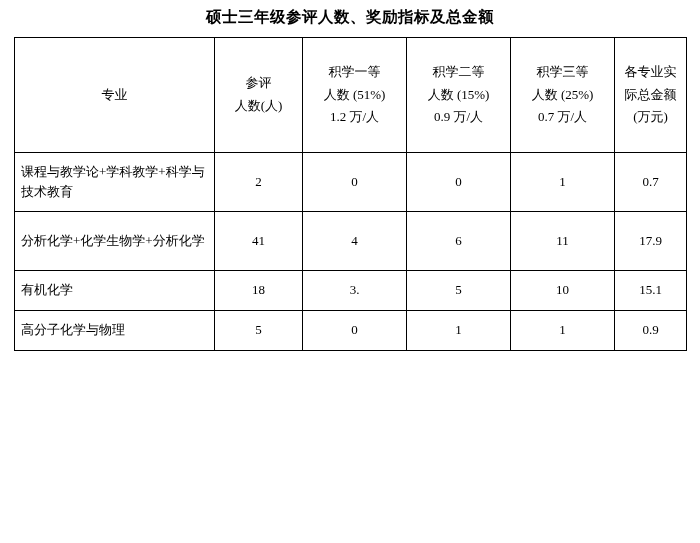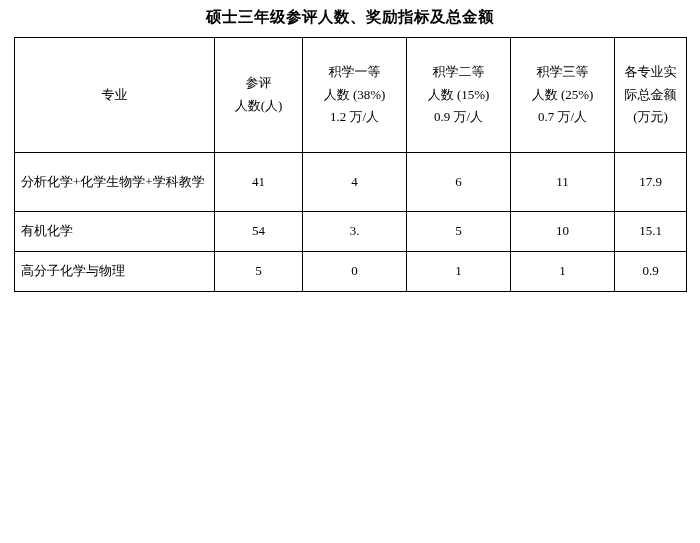--- a/index.html
+++ b/index.html
@@ -108,21 +108,21 @@
           </td>
           <td>
             <div class="hdr-lines">
               <span>参评</span>
               <span>人数(人)</span>
             </div>
           </td>
           <td>
             <div class="hdr-lines">
               <span>积学一等</span>
-              <span>人数 (38%)</span>
+              <span>人数 (51%)</span>
               <span>1.2 万/人</span>
             </div>
           </td>
           <td>
             <div class="hdr-lines">
               <span>积学二等</span>
               <span>人数 (15%)</span>
               <span>0.9 万/人</span>
             </div>
           </td>
@@ -137,30 +137,38 @@
             <div class="hdr-lines">
               <span>各专业实</span>
               <span>际总金额</span>
               <span>(万元)</span>
             </div>
           </td>
         </tr>
       </thead>
       <tbody>
         <tr class="tall">
-          <td class="major">分析化学+化学生物学+学科教学</td>
+          <td class="major">课程与教学论+学科教学+科学与技术教育</td>
+          <td class="num">2</td>
+          <td class="num">0</td>
+          <td class="num">0</td>
+          <td class="num">1</td>
+          <td class="num">0.7</td>
+        </tr>
+        <tr class="tall">
+          <td class="major">分析化学+化学生物学+分析化学</td>
           <td class="num">41</td>
           <td class="num">4</td>
           <td class="num">6</td>
           <td class="num">11</td>
           <td class="num">17.9</td>
         </tr>
         <tr class="short">
           <td class="major">有机化学</td>
-          <td class="num">54</td>
+          <td class="num">18</td>
           <td class="num">3.</td>
           <td class="num">5</td>
           <td class="num">10</td>
           <td class="num">15.1</td>
         </tr>
         <tr class="short">
           <td class="major">高分子化学与物理</td>
           <td class="num">5</td>
           <td class="num">0</td>
           <td class="num">1</td>

